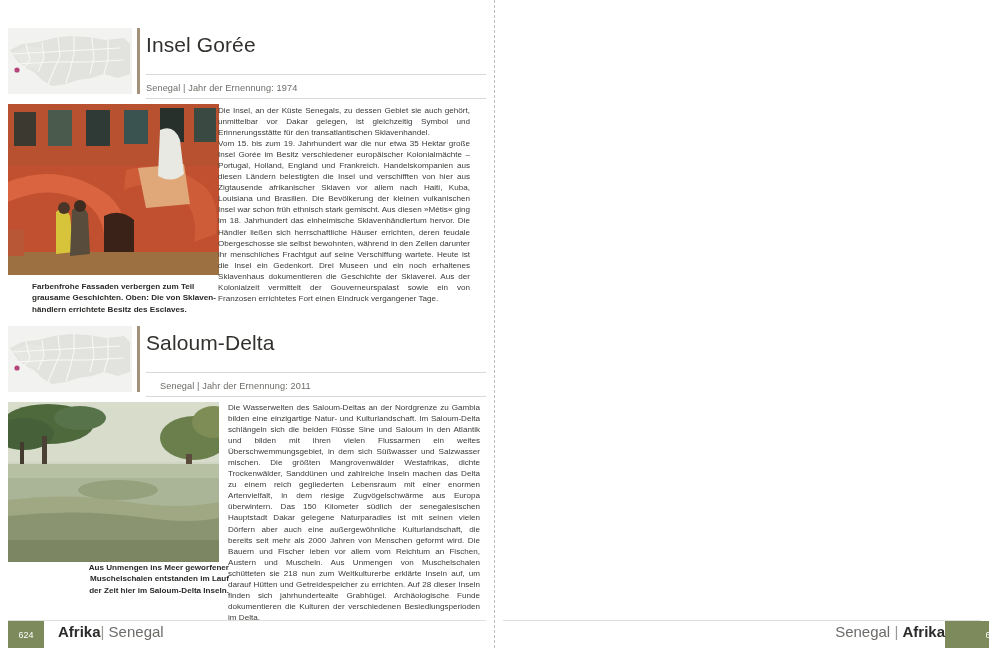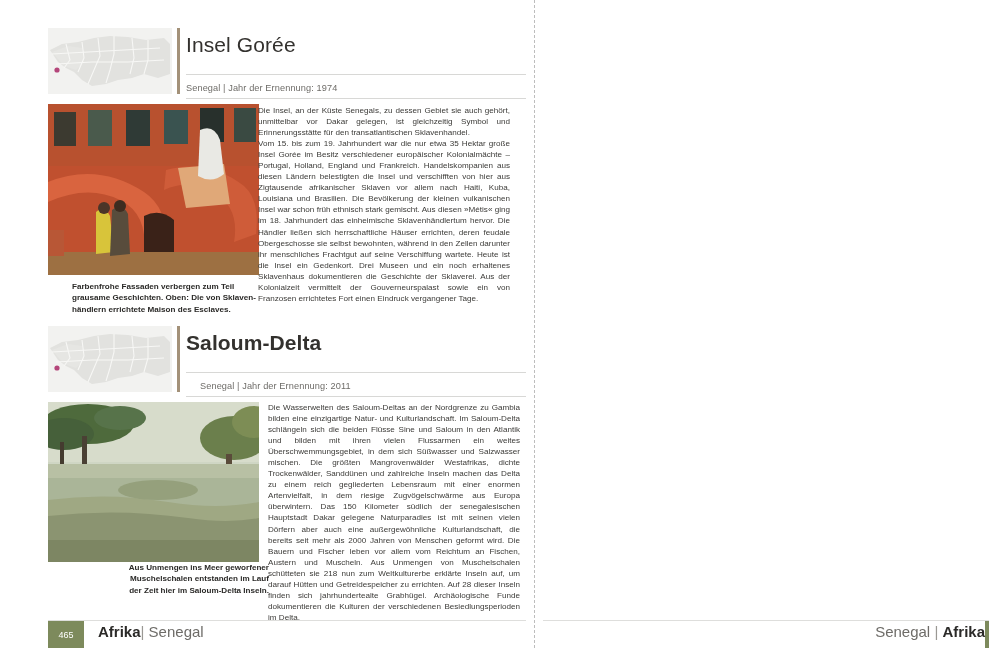--- a/index.html
+++ b/index.html
@@ -14,21 +14,20 @@
     overflow: hidden;
     position: relative;
   }
 
   .spread {
     position: relative;
     width: 936px;
     height: 648px;
     background: #ffffff;
     display: flex;
-    margin-left: 40px;
   }
 
   .page {
     position: relative;
     width: 494.5px;
     height: 648px;
     box-sizing: border-box;
   }
 
   
@@ -216,21 +215,21 @@
           <circle cx="72" cy="102" r="6" fill="#3e2c20"></circle>
           <rect x="0" y="126" width="16" height="26" fill="#b85736"></rect>
         </svg>
       </div>
 
       <div class="body-col" style="left:218px; top:105px; width:252px;">Die Insel, an der Küste Senegals, zu dessen Gebiet sie auch gehört, unmittelbar vor Dakar gelegen, ist gleichzeitig Symbol und Erinnerungsstätte für den transatlantischen Sklavenhandel.
 Vom 15. bis zum 19. Jahrhundert war die nur etwa 35 Hektar große Insel Gorée im Besitz verschiedener europäischer Kolonialmächte – Portugal, Holland, England und Frankreich. Handelskompanien aus diesen Ländern belestigten die Insel und verschifften von hier aus Zigtausende afrikanischer Sklaven vor allem nach Haiti, Kuba, Louisiana und Brasilien. Die Bevölkerung der kleinen vulkanischen Insel war schon früh ethnisch stark gemischt. Aus diesen »Métis« ging im 18. Jahrhundert das einheimische Sklavenhändlertum hervor. Die Händler ließen sich herrschaftliche Häuser errichten, deren feudale Obergeschosse sie selbst bewohnten, während in den Zellen darunter ihr menschliches Frachtgut auf seine Verschiffung wartete. Heute ist die Insel ein Gedenkort. Drei Museen und ein noch erhaltenes Sklavenhaus dokumentieren die Geschichte der Sklaverei. Aus der Kolonialzeit vermittelt der Gouverneurspalast sowie ein von Franzosen errichtetes Fort einen Eindruck vergangener Tage.</div>
 
       <div class="caption" style="left:32px; top:281px; width:190px;">Farbenfrohe Fassaden verbergen zum Teil
 grausame Geschichten. Oben: Die von Sklaven-
-händlern errichtete Maison des Esclaves.</div>
+händlern errichtete Besitz des Esclaves.</div>
     </div>
 
     <div class="section">
 
       <div class="map-thumb" style="left:8px; top:326px;">
         <svg viewBox="0 0 124 66" preserveAspectRatio="none">
           <rect x="0" y="0" width="124" height="66" fill="#f2f2f0"></rect>
           <path d="M2 22 L14 16 L30 14 L46 10 L62 8 L80 9 L98 12 L116 10 L122 16 L122 46 L110 50 L96 46 L84 50 L70 52 L58 56 L44 58 L34 52 L26 44 L18 40 L10 34 Z" fill="#e2e2df"></path>
           <path d="M4 24 L20 18 L34 20 L36 34 L28 42 L16 38 Z" fill="#e6e6e3"></path>
           <g stroke="#f7f7f5" stroke-width="1.1" fill="none">
@@ -241,21 +240,21 @@
             <path d="M84 10 L86 30 L82 46"></path>
             <path d="M100 12 L100 32 L96 46"></path>
             <path d="M4 26 L40 24 L76 22 L112 20"></path>
             <path d="M8 36 L44 34 L80 34 L116 32"></path>
           </g>
           <circle cx="9" cy="42" r="2.6" fill="#b4467a"></circle>
         </svg>
       </div>
       <div class="map-bar" style="left:137px; top:326px;"></div>
 
-      <div class="sec-title" style="left:146px; top:331px;font-weight:bold;">Saloum-Delta</div>
+      <div class="sec-title" style="left:146px; top:331px;">Saloum-Delta</div>
       <div class="title-rule" style="left:146px; top:372px; width:340px;"></div>
       <div class="sec-meta" style="left:160px; top:381px;">Senegal | Jahr der Ernennung: 2011</div>
       <div class="title-rule" style="left:146px; top:396px; width:340px;"></div>
 
       <div class="photo" style="left:8px; top:402px; width:211px; height:160px;">
         <svg viewBox="0 0 211 160" preserveAspectRatio="none">
           <rect width="211" height="160" fill="#cfd6c4"></rect>
           <rect x="0" y="0" width="211" height="60" fill="#d7dccb"></rect>
           <ellipse cx="40" cy="22" rx="46" ry="20" fill="#4e6a3c"></ellipse>
           <ellipse cx="16" cy="32" rx="30" ry="16" fill="#46603a"></ellipse>
@@ -321,21 +320,21 @@
 
   </div>
 
   <div class="fold"></div>
 
   <div class="footer-band">
     <div class="bottom-rule" style="left:8px; width:478px;"></div>
     <div class="bottom-rule" style="left:503px; width:478px;"></div>
 
     <div class="folio-box" style="left:8px;">
-      <span>465</span>
+      <span>624</span>
     </div>
     <div class="folio-text" style="left:58px;">
       <b>Afrika</b><span class="folio-sep">|</span> <span>Senegal</span>
     </div>
 
     <div class="folio-box" style="left:945px;padding-left:30px;">
       <span>625</span>
     </div>
     <div class="folio-text" style="right:44px;">
       <span>Senegal</span> <span class="folio-sep">|</span> <b>Afrika</b>

